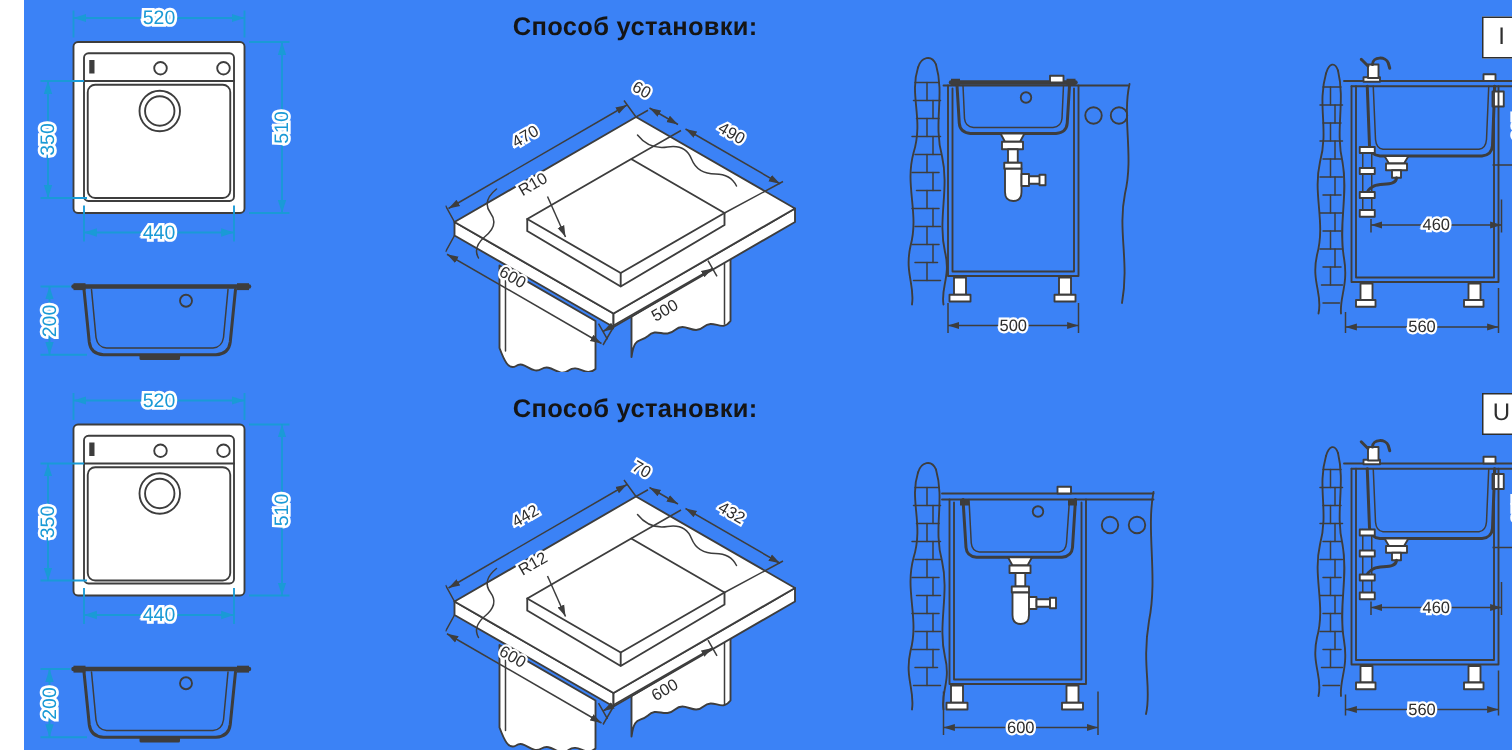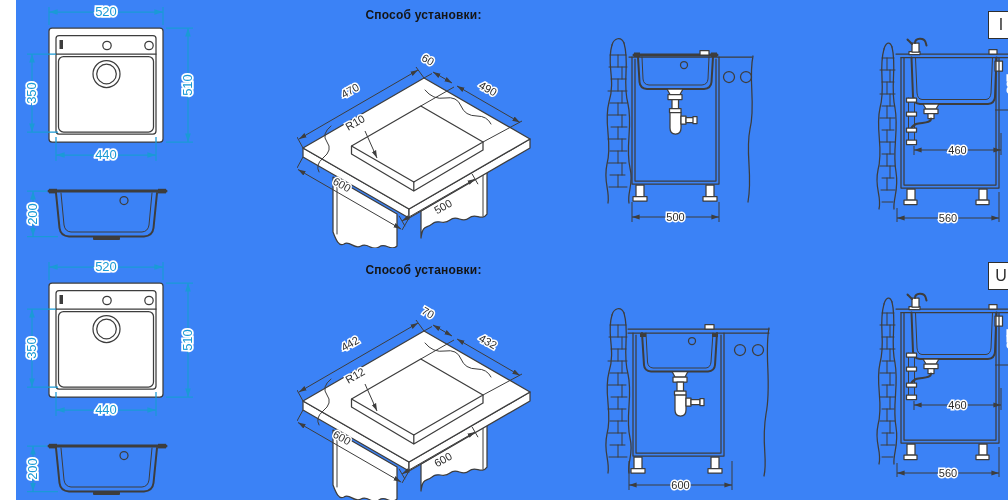--- a/index.html
+++ b/index.html
@@ -1,20 +1,20 @@
 <!DOCTYPE html>
 <html><head>
 <meta charset="utf-8">
 <style>
   html,body{margin:0;padding:0;background:#fff;}
   #sheet{position:relative;width:1008px;height:500px;background:#3b82f6;overflow:hidden;
          font-family:"Liberation Sans",sans-serif;margin-left:16px;}
   .panel{position:absolute;}
   .iso-title{position:absolute;width:235px;text-align:center;font-weight:bold;
-             font-size:12px;color:#151515;letter-spacing:.2px;}
+             font-size:17px;color:#151515;letter-spacing:.2px;}
   .badge{position:absolute;width:24px;height:26px;border:1.8px solid #2e2e2e;
          display:flex;align-items:center;justify-content:center;
          font-size:16px;color:#2e2e2e;background:#fff;}
   
   .ln{fill:none;stroke:#3d3d3d;stroke-width:1.25;stroke-linecap:round;stroke-linejoin:round;}
   .thin{stroke-width:1.0;}
   .w2{stroke-width:2;}
   .w3{stroke-width:3;}
   .fw{fill:#fff;}
   .fd{fill:#3d3d3d;stroke:none;}

